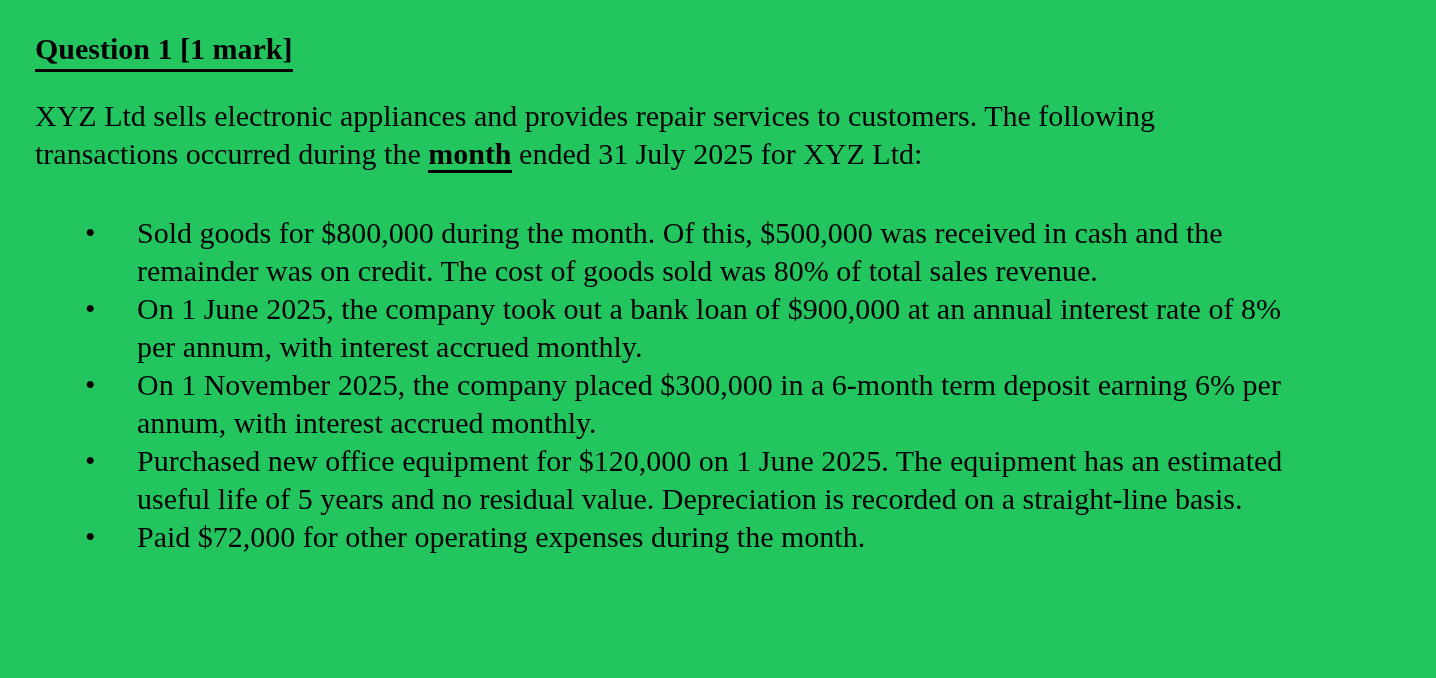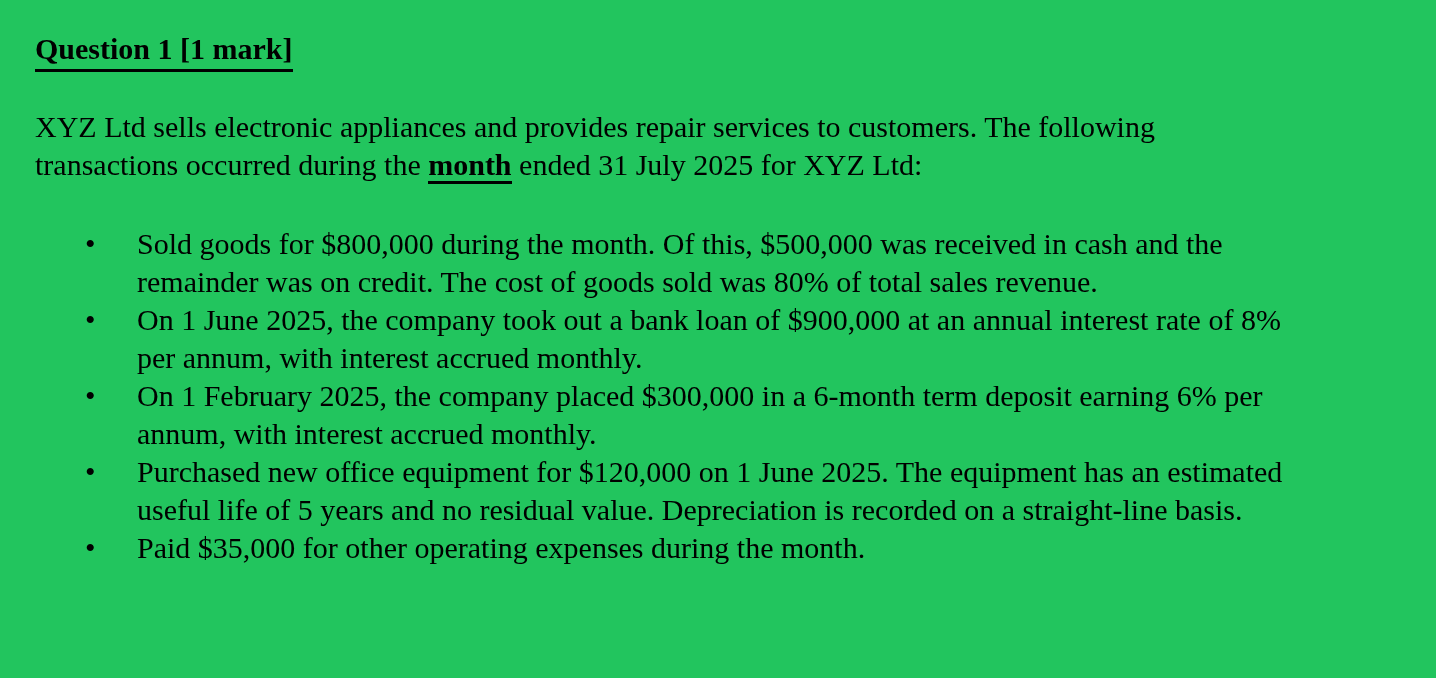--- a/index.html
+++ b/index.html
@@ -28,21 +28,21 @@
     font-size: 30px;
     line-height: 38px;
     font-weight: bold;
   }
   h1.doc-heading .heading-text {
     display: inline-block;
     border-bottom: 3px solid #000000;
     padding-bottom: 1px;
   }
   p.intro {
-    margin: 36px 0 0 0;
+    margin: 25px 0 0 0;
   }
   .emph {
     font-weight: bold;
     border-bottom: 3px solid #000000;
   }
   ul.bullets {
     list-style: none;
     margin: 41px 0 0 0;
     padding: 0;
   }
@@ -78,26 +78,26 @@
       <li class="bullet-item">
         <span class="bullet-marker">•</span>
         <span class="bullet-text">Sold goods for $800,000 during the month. Of this, $500,000 was received in cash and the remainder was on credit. The cost of goods sold was 80% of total sales revenue.</span>
       </li>
       <li class="bullet-item">
         <span class="bullet-marker">•</span>
         <span class="bullet-text">On 1 June 2025, the company took out a bank loan of $900,000 at an annual interest rate of 8% per annum, with interest accrued monthly.</span>
       </li>
       <li class="bullet-item">
         <span class="bullet-marker">•</span>
-        <span class="bullet-text">On 1 February 2025, the company placed $300,000 in a 6-month term deposit earning 6% per annum, with interest accrued monthly.</span>
+        <span class="bullet-text">On 1 November 2025, the company placed $300,000 in a 6-month term deposit earning 6% per annum, with interest accrued monthly.</span>
       </li>
       <li class="bullet-item">
         <span class="bullet-marker">•</span>
         <span class="bullet-text">Purchased new office equipment for $120,000 on 1 June 2025. The equipment has an estimated useful life of 5 years and no residual value. Depreciation is recorded on a straight-line basis.</span>
       </li>
       <li class="bullet-item">
         <span class="bullet-marker">•</span>
-        <span class="bullet-text">Paid $35,000 for other operating expenses during the month.</span>
+        <span class="bullet-text">Paid $72,000 for other operating expenses during the month.</span>
       </li>
     </ul>
 
   </div>
 </div>
 
 </body></html>

